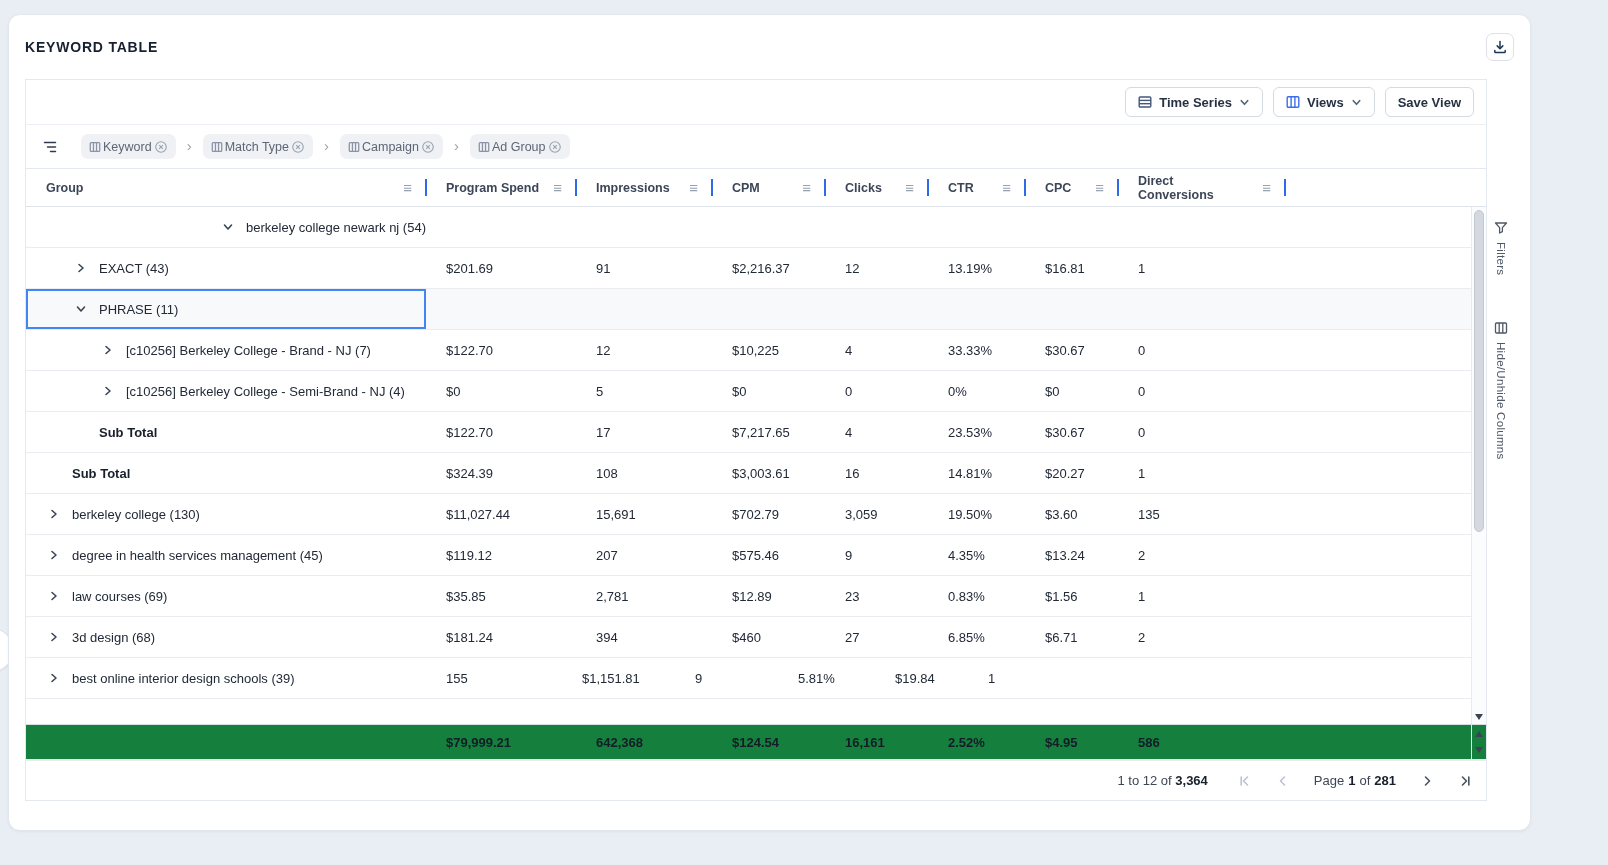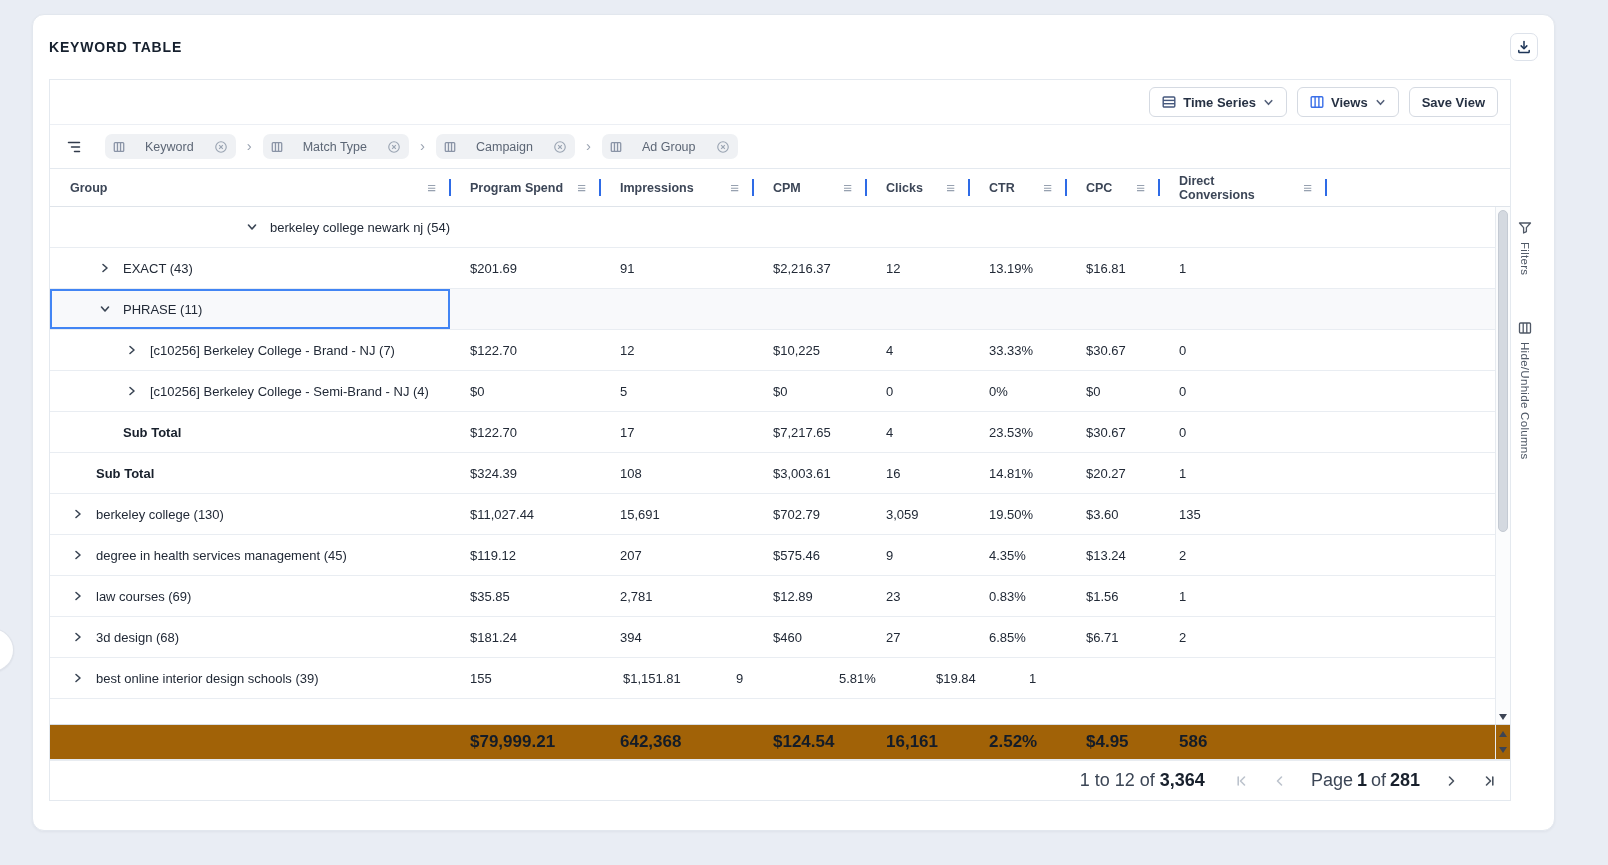--- a/index.html
+++ b/index.html
@@ -10,21 +10,21 @@
     position:relative;
     overflow:hidden;
     color:#232b38;
   }
   .drawer-notch{
     position:absolute; left:-8px; top:628px; width:22px; height:44px;
     background:#ffffff; border:1px solid #dfe3ea; border-radius:0 22px 22px 0;
     box-shadow:0 1px 2px rgba(16,24,40,.06);
   }
   .card{
-    position:absolute; left:32px; top:14px; width:1523px; height:817px;
+    position:absolute; left:8px; top:14px; width:1523px; height:817px;
     background:#ffffff; border:1px solid #e2e7ee; border-radius:12px;
     box-shadow:0 1px 3px rgba(16,24,40,.05);
     padding:0 16px;
   }
   .card-top{ height:64px; display:flex; align-items:center; justify-content:space-between; }
   .page-title{ font-size:14px; font-weight:bold; letter-spacing:.8px; color:#16202e; }
   .dl-btn{
     width:28px; height:28px; border:1px solid #dde2ea; border-radius:7px; background:#fff;
     display:flex; align-items:center; justify-content:center; cursor:pointer;
   }
@@ -45,40 +45,40 @@
   .tb-btn .ddchev{ color:#55617a; display:flex; align-items:center; }
 
   
   .chips-row{
     height:44px; display:flex; align-items:center; gap:11px;
     padding:0 16px; border-bottom:1px solid #e4e9ef;
   }
   .tree-icon{ color:#313b4b; display:flex; margin-right:12px; }
   .chip{
     height:25px; background:#eff1f4; border-radius:7px;
-    display:flex; align-items:center; gap:20px; padding:0 8px;
+    display:flex; align-items:center; gap:2px; padding:0 8px;
     font-size:12.5px; color:#5c6675; cursor:pointer;
   }
   .chip .chip-grid{ display:flex; color:#8a94a6; }
   .chip .chip-close{ display:flex; color:#9aa4b2; cursor:pointer; }
   .chip-sep{ color:#9aa3b1; font-size:15px; line-height:1; padding-bottom:2px; }
 
   
   .header-row{ height:38px; display:flex; border-bottom:1px solid #dfe4ea; }
   .h-cell{
     position:relative; display:flex; align-items:center;
     padding:0 14px 0 20px; font-size:12.5px; font-weight:700; color:#3c4657;
   }
   .h-cell::after{
     content:""; position:absolute; right:-1px; top:10px; height:17px; width:2px; background:#2e6be6;
   }
   .h-menu{ margin-left:auto; color:#97a1b0; font-size:15px; line-height:1; cursor:pointer; padding-left:10px; }
   .h-fill{ flex:1; }
   .wg{ width:400px; }
-  .c0{ width:150px; } .c1{ width:153px; } .c2{ width:113px; } .c3{ width:103px; }
+  .c0{ width:150px; } .c1{ width:136px; } .c2{ width:113px; } .c3{ width:103px; }
   .c4{ width:97px; }  .c5{ width:93px; }  .c6{ width:167px; }
 
   
   .rows-wrap{ position:relative; height:517px; overflow:hidden; }
   .t-row{
     height:41px; display:flex; align-items:stretch;
     border-bottom:1px solid #e9edf2; font-size:13px; color:#222a37; background:#fff;
   }
   .t-row.selected{ background:#f8f9fb;gap:8px; }
   .t-row.selected .cell-group{ box-shadow:inset 0 0 0 2px #4285f4; }
@@ -103,38 +103,38 @@
   .varrow-down{
     position:absolute; bottom:4px; left:3px; width:0; height:0;
     border-left:4.5px solid transparent; border-right:4.5px solid transparent;
     border-top:6px solid #3c4454;
   }
 
   
   .totals-row{
     position:relative; height:36px; display:flex; align-items:stretch;
     border-top:1px solid #d7dde4; border-bottom:1px solid #e4e9ef;
-    font-size:17px; font-weight:700; color:#141c28; background:#a16207;
+    font-size:13px; font-weight:700; color:#141c28; background:#15803d;
   }
   .pinned-strip{ position:absolute; right:0; top:0; bottom:0; width:15px; border-left:1px solid #e7ebf0; }
   .pinned-strip .up{
     position:absolute; top:6px; left:3px; width:0; height:0;
     border-left:4.5px solid transparent; border-right:4.5px solid transparent;
     border-bottom:6px solid #3c4454;
   }
   .pinned-strip .down{
     position:absolute; bottom:6px; left:3px; width:0; height:0;
     border-left:4.5px solid transparent; border-right:4.5px solid transparent;
     border-top:6px solid #3c4454;
   }
 
   
   .pagination-row{
     height:40px; display:flex; align-items:center; justify-content:flex-end;
-    gap:30px; padding-right:14px; font-size:18px; color:#3c4656; border-top:1px solid #e8ecf1;
+    gap:30px; padding-right:14px; font-size:13px; color:#3c4656; border-top:1px solid #e8ecf1;
   }
   .pg-summary b, .pg-page b{ color:#18202c; }
   .pg-icons{ display:flex; align-items:center; gap:24px; }
   .pg-btn{ display:flex; align-items:center; cursor:pointer; background:none; border:none; padding:0; }
   .pg-btn.disabled{ color:#bcc3cd; }
   .pg-btn.enabled{ color:#49525f; }
   .pg-page{ display:flex; gap:4px; }
 
   
   .rail{ width:27px; display:flex; flex-direction:column; align-items:center;

